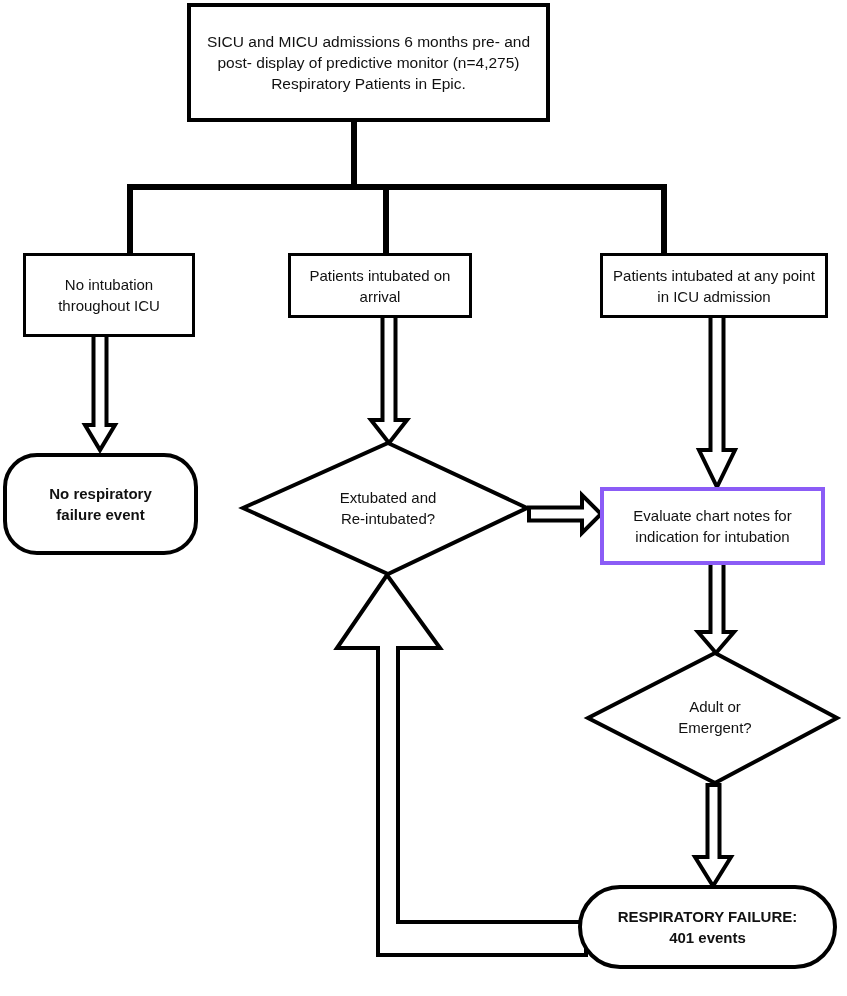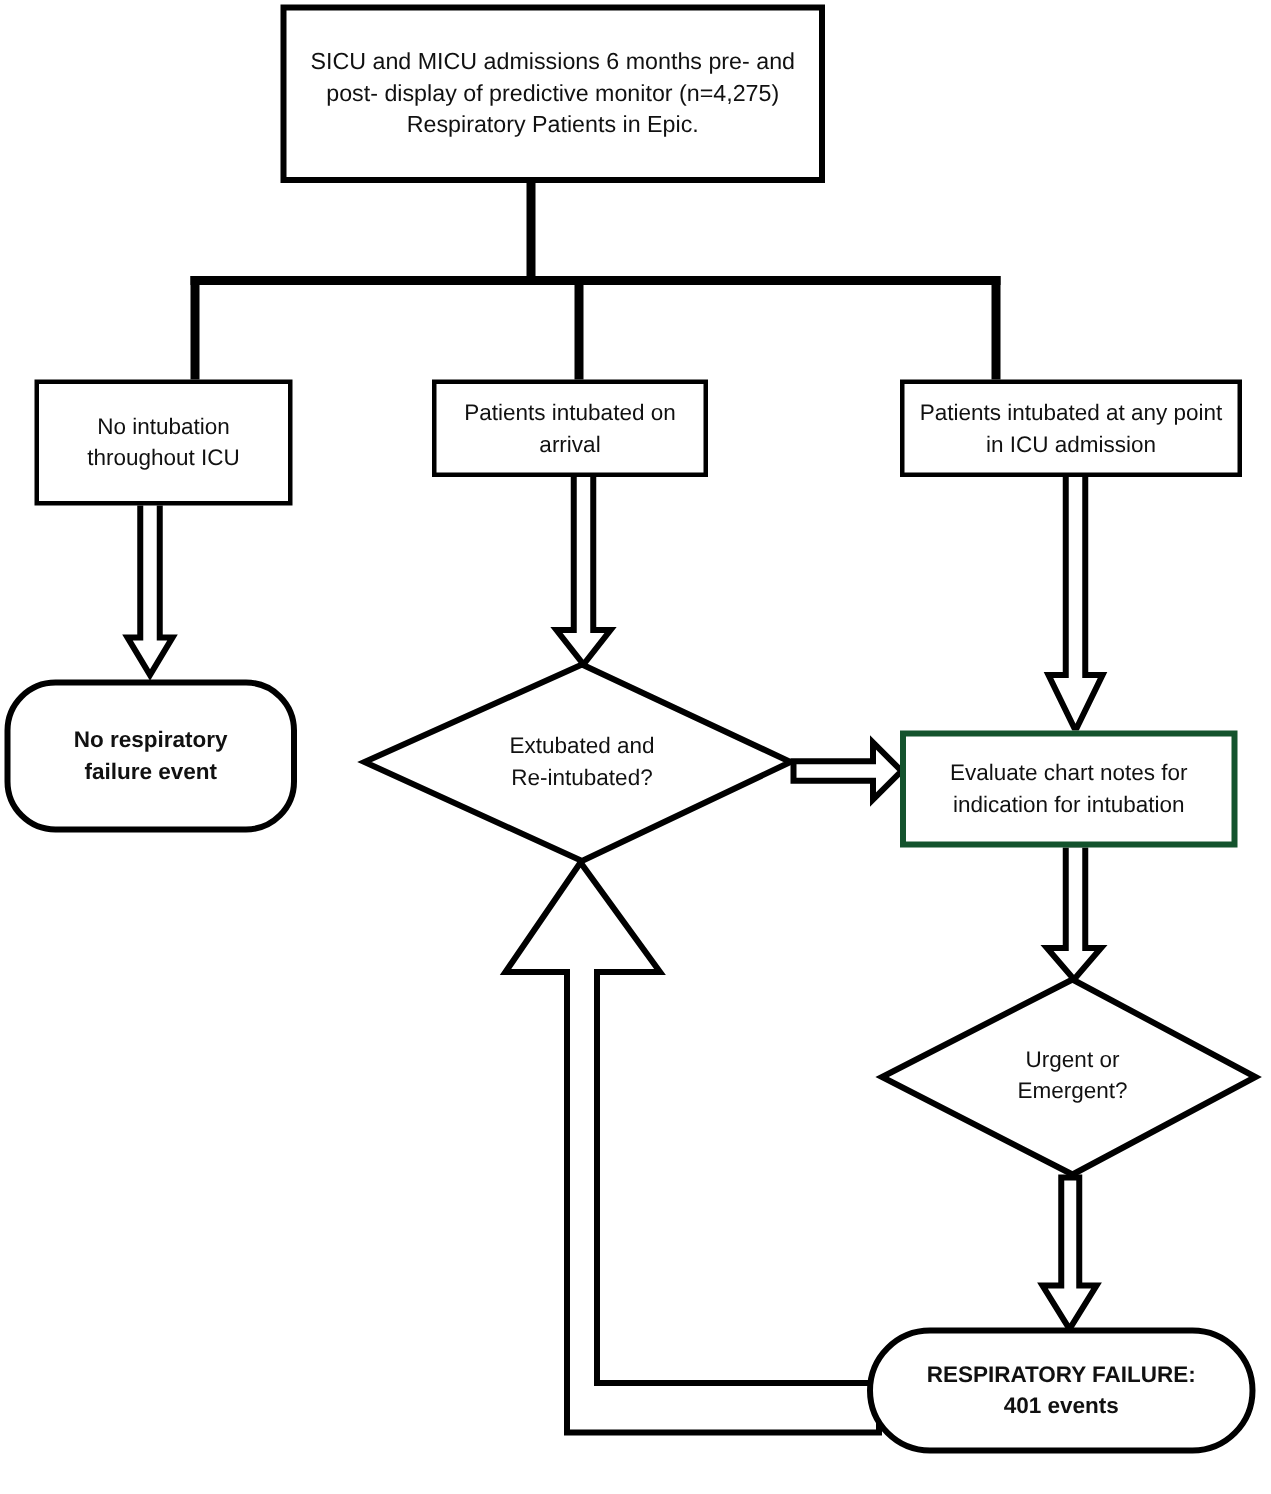--- a/index.html
+++ b/index.html
@@ -50,21 +50,21 @@
   .ln {
     font-size: 15px;
     line-height: 21px;
     white-space: nowrap;
   }
   .title-box { left: 187px; top: 3px; width: 363px; height: 119px; border: 4px solid #000; }
   .title-box .ln { font-size: 15.5px; }
   .box-left   { left: 23px;  top: 253px; width: 172px; height: 84px; border: 3px solid #000; }
   .box-mid    { left: 288px; top: 253px; width: 184px; height: 65px; border: 3px solid #000; }
   .box-right  { left: 600px; top: 253px; width: 228px; height: 65px; border: 3px solid #000; }
-  .box-eval   { left: 600px; top: 487px; width: 225px; height: 78px; border: 4px solid #14532d; }
+  .box-eval   { left: 600px; top: 487px; width: 225px; height: 78px; border: 4px solid #8b5cf6; }
   .round-nofail { left: 3px;  top: 453px; width: 195px; height: 102px; border: 4px solid #000; border-radius: 34px; }
   .round-nofail .ln { font-weight: 700; }
   .round-fail { left: 578px; top: 885px; width: 259px; height: 84px; border: 4px solid #000; border-radius: 50px; }
   .round-fail .ln { font-weight: 700; }
   .label-extubated { left: 288px; top: 487px; width: 200px; height: 44px; }
   .label-urgent    { left: 615px; top: 696px; width: 200px; height: 44px; }
   .thick { stroke: #000000; stroke-width: 6; fill: none; }
   .hollow { stroke: #000000; stroke-width: 4; fill: #ffffff; stroke-linejoin: miter; }
   .diamond { stroke: #000000; stroke-width: 4; fill: #ffffff; stroke-linejoin: miter; }
 </style>
@@ -116,21 +116,21 @@
   <div class="node box-right">
     <div class="ln">Patients intubated at any point</div>
     <div class="ln">in ICU admission</div>
   </div>
 
   <div class="label label-extubated">
     <div class="ln">Extubated and</div>
     <div class="ln">Re-intubated?</div>
   </div>
   <div class="label label-urgent">
-    <div class="ln">Urgent or</div>
+    <div class="ln">Adult or</div>
     <div class="ln">Emergent?</div>
   </div>
 
   <div class="node box-eval">
     <div class="ln">Evaluate chart notes for</div>
     <div class="ln">indication for intubation</div>
   </div>
 
   <div class="node round-fail">
     <div class="ln">RESPIRATORY FAILURE:</div>

